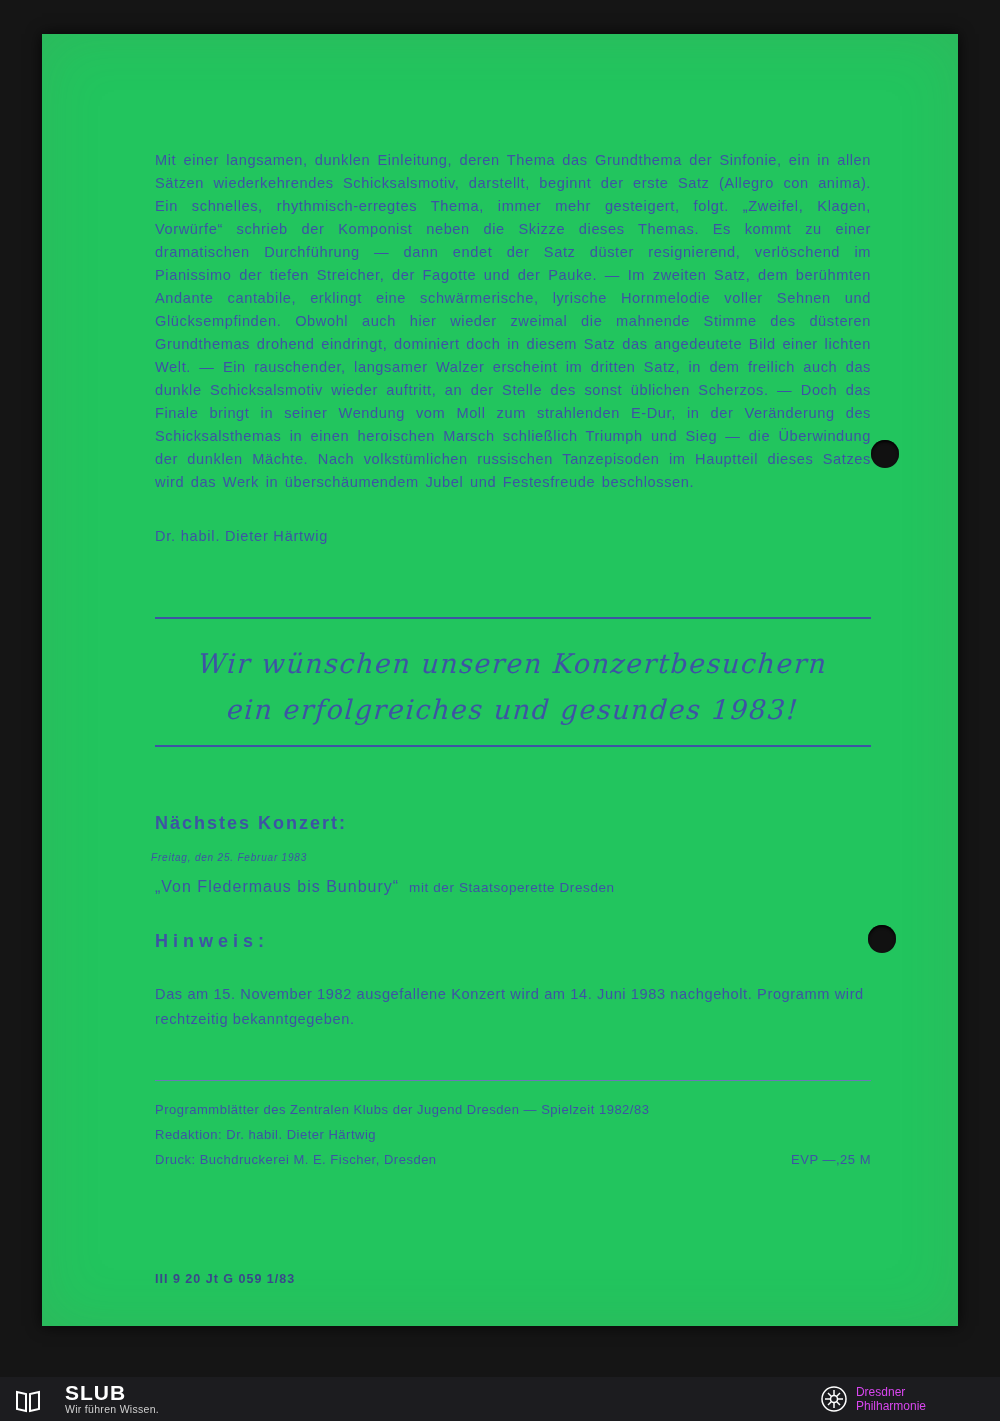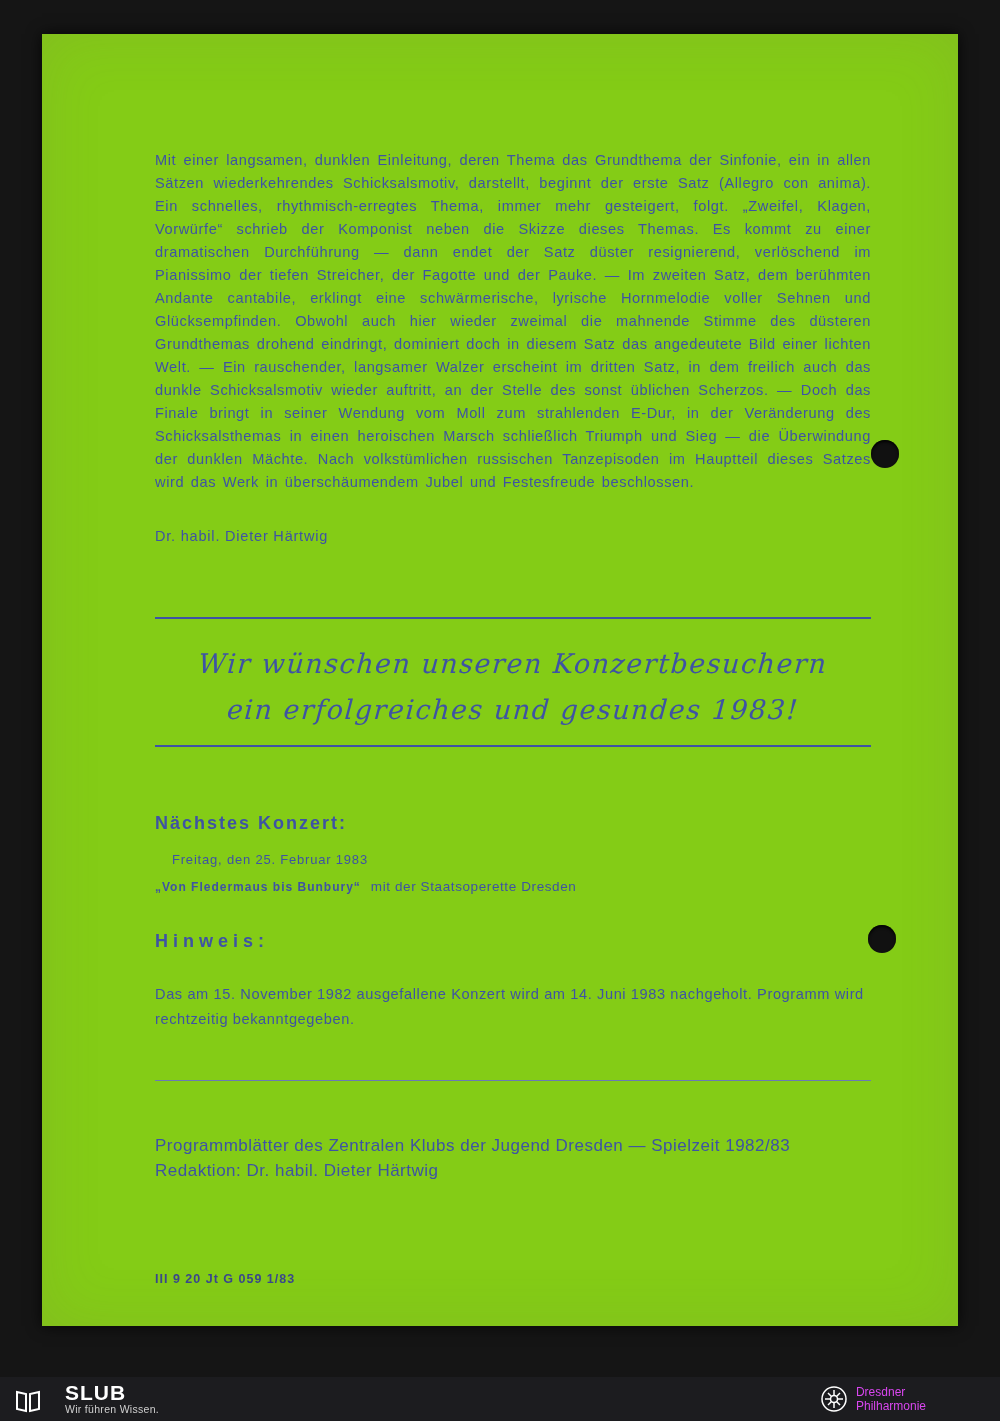--- a/index.html
+++ b/index.html
@@ -6,21 +6,21 @@
   body{
     width:1000px;height:1421px;
     background:#141414;
     position:relative;
     font-family:"Liberation Sans", sans-serif;
     overflow:hidden;
   }
   .scan-mat{position:absolute;inset:0;background:#151515;}
   .page{
     position:absolute;left:42px;top:34px;width:916px;height:1292px;
-    background:#84cc16;
+    background:#22c55e;
     box-shadow:0 0 14px rgba(0,0,0,.8), inset 0 0 60px rgba(120,110,90,.15);
   }
   .ink{color:#3e53a4;}
   .body-par{
     position:absolute;left:113px;top:100px;width:716px;
     font-size:14.6px;line-height:23px;letter-spacing:.6px;
     text-align:justify;word-spacing:2px;
   }
   .signature{
     position:absolute;left:113px;top:494px;width:716px;
@@ -37,35 +37,35 @@
     position:absolute;left:113px;width:716px;text-align:center;
     font-family:"DejaVu Serif", serif;font-style:italic;
     font-size:27px;letter-spacing:1.5px;transform:skewX(-4deg);
   }
   .wish1{top:614px;}
   .wish2{top:660px;}
   .h-next{
     position:absolute;left:113px;top:779px;
     font-size:18px;letter-spacing:2px;font-weight:bold;
   }
-  .date-line{position:absolute;left:130px;top:818px;font-size:13px;letter-spacing:.8px;}
+  .date-line{position:absolute;left:109px;top:818px;font-size:10px;letter-spacing:.8px;font-style:italic;}
   .title-line{position:absolute;left:113px;top:844px;font-size:14.5px;letter-spacing:.6px;}
-  .title-line .t-main{font-size:12px;font-weight:bold;letter-spacing:1px;text-align:right;}
+  .title-line .t-main{font-size:16px;font-weight:normal;letter-spacing:1px;text-align:right;}
   .t-suffix{font-size:13.5px;margin-left:10px;}
   .h-hinweis{
     position:absolute;left:113px;top:897px;
     font-size:18px;letter-spacing:5px;font-weight:bold;
   }
   .notice{
     position:absolute;left:113px;top:933px;width:730px;
     font-size:14.6px;line-height:25px;letter-spacing:.6px;
   }
   .imprint{
     position:absolute;left:113px;top:1063px;width:716px;
-    font-size:17px;line-height:25px;letter-spacing:.5px;margin-top:36px;
+    font-size:13px;line-height:25px;letter-spacing:.5px;
   }
   .imprint-row{display:flex;justify-content:space-between;}
   .print-code{
     position:absolute;left:113px;top:1238px;
     font-size:12.5px;letter-spacing:1px;color:#3a478b;font-weight:bold;
   }
   .hole{
     position:absolute;width:28px;height:28px;border-radius:50%;
     background:#111;box-shadow:inset 0 2px 3px rgba(0,0,0,.9);
   }
@@ -108,20 +108,24 @@
     </div>
 
     <div class="h-hinweis ink">Hinweis:</div>
     <p class="notice ink">Das am 15. November 1982 ausgefallene Konzert wird am 14. Juni 1983 nachgeholt. Programm wird rechtzeitig bekanntgegeben.</p>
 
     <div class="rule rule-thin"></div>
 
     <div class="imprint ink">
       <div>Programmblätter des Zentralen Klubs der Jugend Dresden  —  Spielzeit 1982/83</div>
       <div>Redaktion: Dr. habil. Dieter Härtwig</div>
+      <div class="imprint-row">
+        <span>Druck: Buchdruckerei M. E. Fischer, Dresden</span>
+        <span>EVP —,25 M</span>
+      </div>
     </div>
 
     <div class="print-code">III 9 20 Jt G 059 1/83</div>
 
     <div class="hole hole1"></div>
     <div class="hole hole2"></div>
 
   </div>
 
   <div class="footer">

